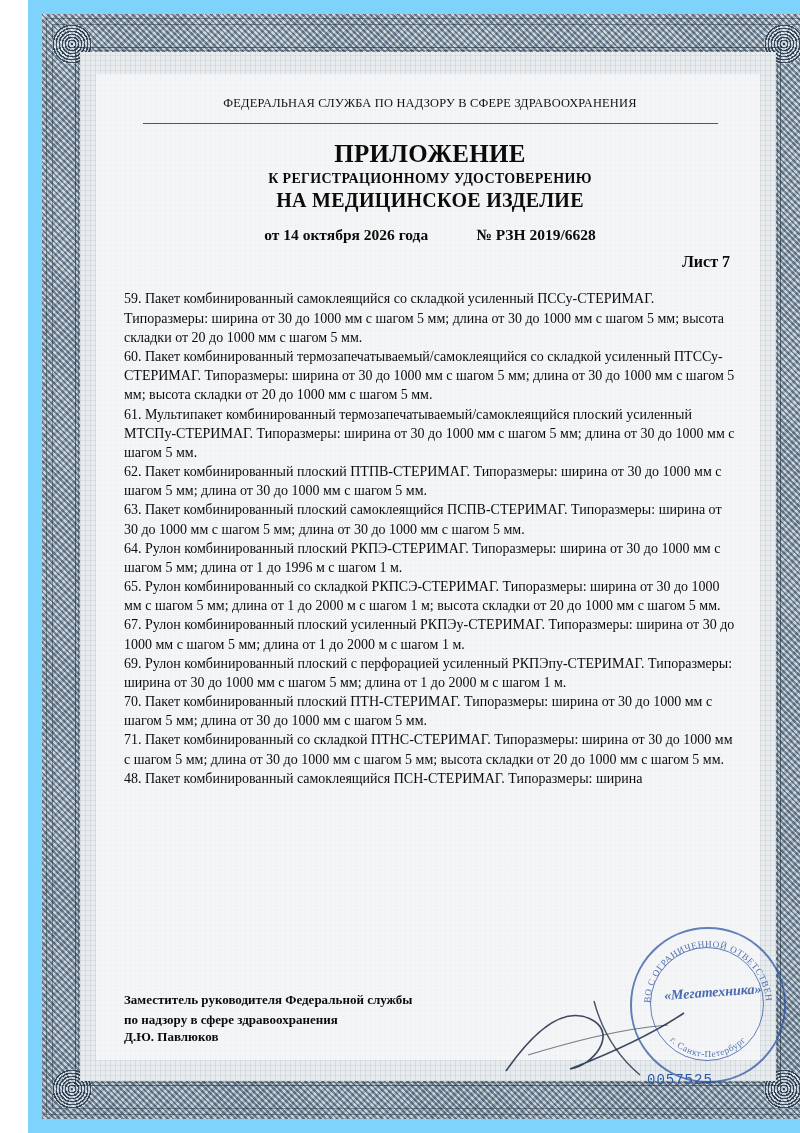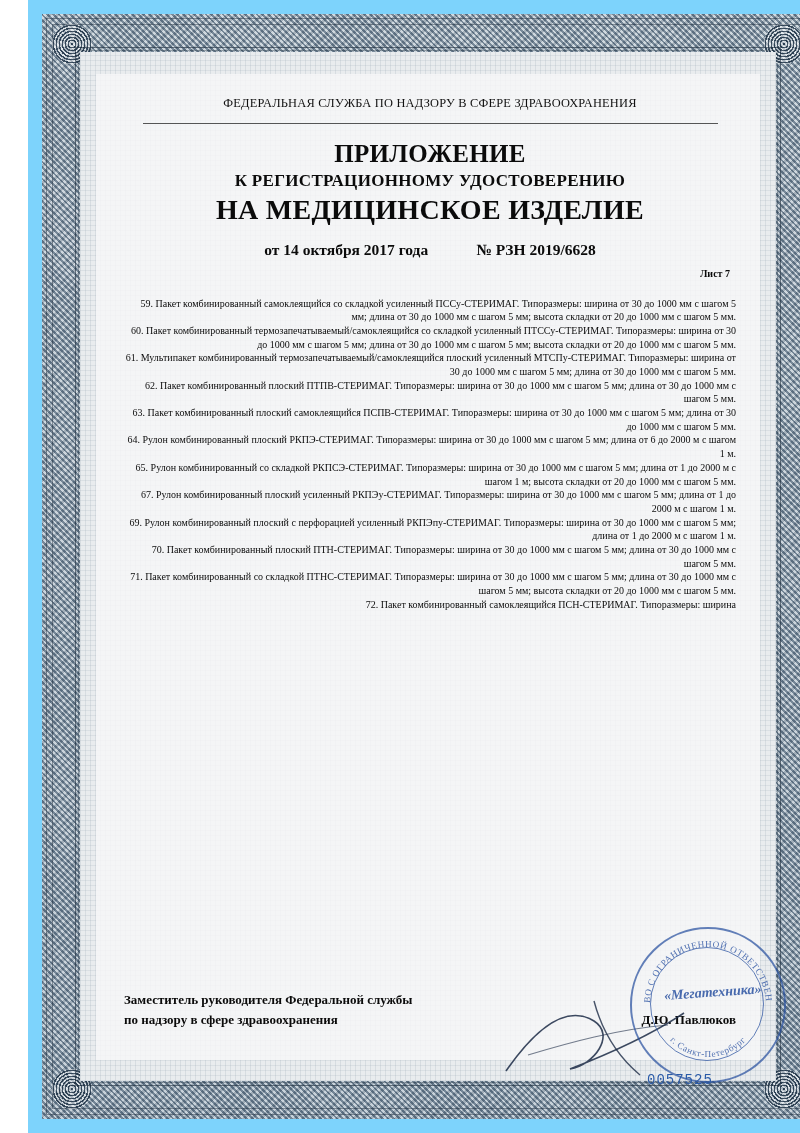--- a/index.html
+++ b/index.html
@@ -100,64 +100,64 @@
   .title {
     text-align: center;
     font-weight: bold;
     color: #0b0b0b;
     font-size: 23px;
     line-height: 1.28;
     margin-top: 14px;
     letter-spacing: .3px;
   }
   .title .l1 { font-size: 25px; }
-  .title .l2 { font-size: 17px; }
-  .title .l3 { font-size: 28px; }
+  .title .l2 { font-size: 14px; }
+  .title .l3 { font-size: 20px; }
 
   .docline {
     margin-top: 13px;
     display: flex;
     justify-content: center;
     gap: 48px;
     font-weight: bold;
     font-size: 15.5px;
     color: #0b0b0b;
   }
   .sheetno {
     margin-top: 9px;
     text-align: right;
     padding-right: 6px;
     font-weight: bold;
-    font-size: 10px;
+    font-size: 16px;
     color: #0b0b0b;
   }
 
   .body {
     margin-top: 18px;
-    font-size: 10px;
+    font-size: 14px;
     line-height: 1.37;
     color: #0c0c0c;
-    text-align: right;
+    text-align: left;
   }
   .body p {
     margin: 0;
     padding: 0;
   }
 
   .signature {
     position: absolute;
     left: 96px;
     top: 990px;
     width: 612px;
     display: flex;
     justify-content: space-between;
-    align-items: flex-end;
     font-weight: bold;
     font-size: 13px;
     color: #0b0b0b;
+    flex-direction: column;
   }
   .signature .left { line-height: 1.5; }
   .signature .right { padding-bottom: 1px; }
 
   
   .stamp {
     position: absolute;
     left: 600px;
     top: 925px;
     width: 160px;
@@ -239,39 +239,39 @@
 
     <div class="rule"></div>
 
     <div class="title">
       <div class="l1">ПРИЛОЖЕНИЕ</div>
       <div class="l2">К РЕГИСТРАЦИОННОМУ УДОСТОВЕРЕНИЮ</div>
       <div class="l3">НА МЕДИЦИНСКОЕ ИЗДЕЛИЕ</div>
     </div>
 
     <div class="docline">
-      <div>от  14 октября 2017 года</div>
+      <div>от  14 октября 2026 года</div>
       <div>№  РЗН 2019/6628</div>
     </div>
 
     <div class="sheetno">Лист  7</div>
 
     <div class="body">
       <p>59. Пакет комбинированный самоклеящийся со складкой усиленный ПССу-СТЕРИМАГ. Типоразмеры: ширина от 30 до 1000 мм с шагом 5 мм; длина от 30 до 1000 мм с шагом 5 мм; высота складки от 20 до 1000 мм с шагом 5 мм.</p>
       <p>60. Пакет комбинированный термозапечатываемый/самоклеящийся со складкой усиленный ПТССу-СТЕРИМАГ. Типоразмеры: ширина от 30 до 1000 мм с шагом 5 мм; длина от 30 до 1000 мм с шагом 5 мм; высота складки от 20 до 1000 мм с шагом 5 мм.</p>
       <p>61. Мультипакет комбинированный термозапечатываемый/самоклеящийся плоский усиленный МТСПу-СТЕРИМАГ. Типоразмеры: ширина от 30 до 1000 мм с шагом 5 мм; длина от 30 до 1000 мм с шагом 5 мм.</p>
       <p>62. Пакет комбинированный плоский ПТПВ-СТЕРИМАГ. Типоразмеры: ширина от 30 до 1000 мм с шагом 5 мм; длина от 30 до 1000 мм с шагом 5 мм.</p>
       <p>63. Пакет комбинированный плоский самоклеящийся ПСПВ-СТЕРИМАГ. Типоразмеры: ширина от 30 до 1000 мм с шагом 5 мм; длина от 30 до 1000 мм с шагом 5 мм.</p>
-      <p>64. Рулон комбинированный плоский РКПЭ-СТЕРИМАГ. Типоразмеры: ширина от 30 до 1000 мм с шагом 5 мм; длина от 6 до 2000 м с шагом 1 м.</p>
+      <p>64. Рулон комбинированный плоский РКПЭ-СТЕРИМАГ. Типоразмеры: ширина от 30 до 1000 мм с шагом 5 мм; длина от 1 до 1996 м с шагом 1 м.</p>
       <p>65. Рулон комбинированный со складкой РКПСЭ-СТЕРИМАГ. Типоразмеры: ширина от 30 до 1000 мм с шагом 5 мм; длина от 1 до 2000 м с шагом 1 м; высота складки от 20 до 1000 мм с шагом 5 мм.</p>
       <p>67. Рулон комбинированный плоский усиленный РКПЭу-СТЕРИМАГ. Типоразмеры: ширина от 30 до 1000 мм с шагом 5 мм; длина от 1 до 2000 м с шагом 1 м.</p>
       <p>69. Рулон комбинированный плоский с перфорацией усиленный РКПЭпу-СТЕРИМАГ. Типоразмеры: ширина от 30 до 1000 мм с шагом 5 мм; длина от 1 до 2000 м с шагом 1 м.</p>
       <p>70. Пакет комбинированный плоский ПТН-СТЕРИМАГ. Типоразмеры: ширина от 30 до 1000 мм с шагом 5 мм; длина от 30 до 1000 мм с шагом 5 мм.</p>
       <p>71. Пакет комбинированный со складкой ПТНС-СТЕРИМАГ. Типоразмеры: ширина от 30 до 1000 мм с шагом 5 мм; длина от 30 до 1000 мм с шагом 5 мм; высота складки от 20 до 1000 мм с шагом 5 мм.</p>
-      <p>72. Пакет комбинированный самоклеящийся ПСН-СТЕРИМАГ. Типоразмеры: ширина</p>
+      <p>48. Пакет комбинированный самоклеящийся ПСН-СТЕРИМАГ. Типоразмеры: ширина</p>
     </div>
   </div>
 
   <div class="signature">
     <div class="left">
       <div>Заместитель руководителя Федеральной службы</div>
       <div>по надзору в сфере здравоохранения</div>
     </div>
     <div class="right">Д.Ю.  Павлюков</div>
   </div>

